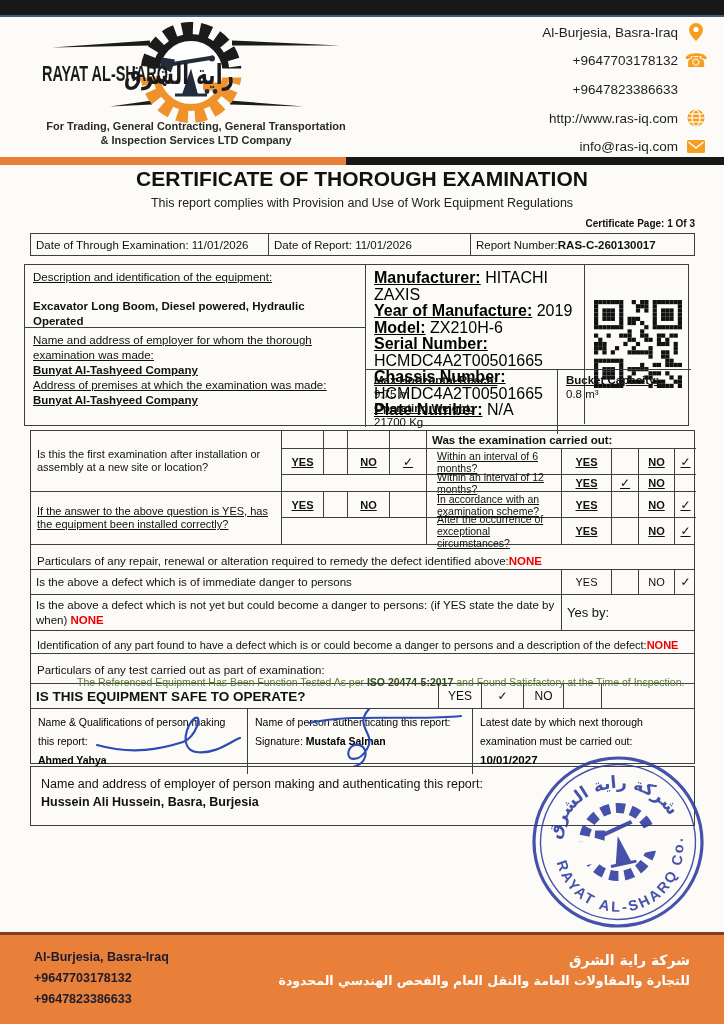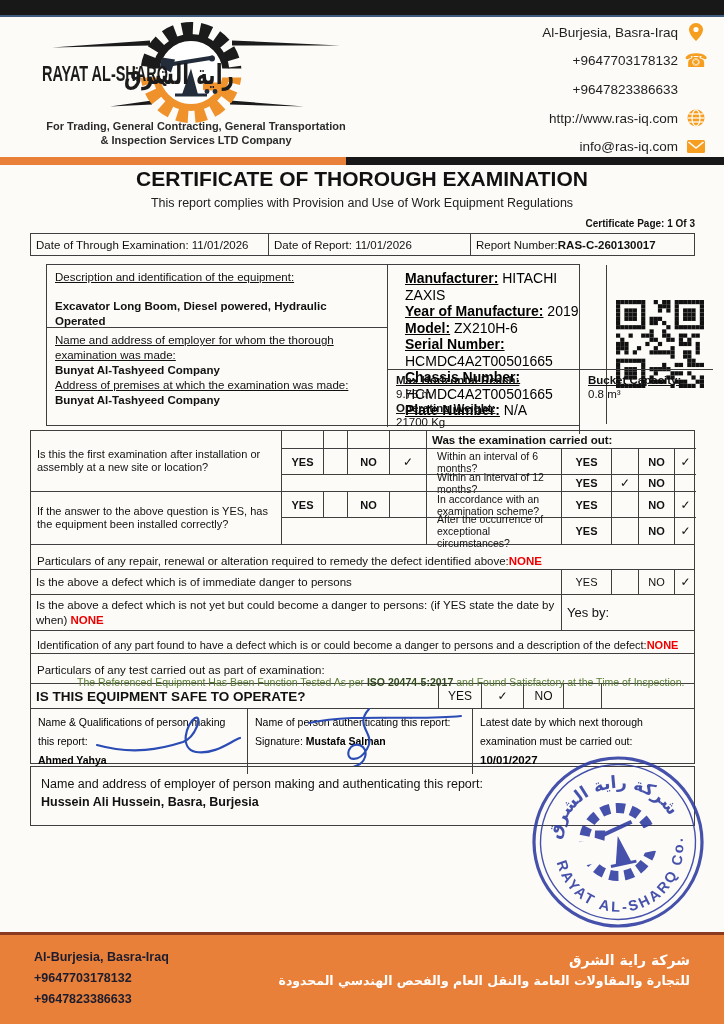--- a/index.html
+++ b/index.html
@@ -28,34 +28,34 @@
   .contact-line.noicon .ic{visibility:hidden;}
   .phone-glyph{color:var(--amber);font-size:19px;font-family:"DejaVu Sans",sans-serif;line-height:1;}
   
   #title{position:absolute;left:0;top:167px;width:724px;text-align:center;font-size:21px;font-weight:bold;color:#111;}
   #subtitle{position:absolute;left:0;top:196px;width:724px;text-align:center;font-size:12.5px;color:#222;}
   #certpage{position:absolute;right:29px;top:218px;font-size:10px;font-weight:600;color:#111;}
   
   .box{border:1px solid var(--bc);}
   .cell{display:flex;align-items:center;padding:1px 5px;font-size:11px;color:#111;}
   .bl{border-left:1px solid var(--bc);}
-  .bt{border-top:1px solid var(--bc);}
+  .bt{border-top:1px solid var(--bc);text-decoration:underline;}
   .ctr{justify-content:center;}
   .bold{font-weight:bold;}
   .ul{text-decoration:underline;}
   .red{color:var(--red);font-weight:bold;}
   
   #dates{position:absolute;left:30px;top:233px;width:665px;height:23px;display:grid;grid-template-columns:237px 202px 224px;}
   #dates .cell{font-size:11.5px;}
   
-  #equip{position:absolute;left:46px;top:264px;width:534px;height:162px;display:grid;grid-template-columns:340px 325px;grid-template-rows:62px 100px;}
+  #equip{position:absolute;left:24px;top:264px;width:665px;height:162px;display:grid;grid-template-columns:340px 325px;grid-template-rows:62px 100px;}
   #equip .pane{padding:5px 8px;font-size:11.5px;line-height:15px;color:#111;}
   #mfr-wrap{grid-area:1/2/3/3;display:grid;grid-template-rows:104px 58px;border-left:1px solid var(--bc);}
   #mfr-top{display:grid;grid-template-columns:218px 107px;}
-  #mfr-list{padding:5px 8px;font-size:14px;line-height:16.5px;margin-left:9px;}
+  #mfr-list{padding:5px 8px;font-size:16px;line-height:16.5px;}
   #qrbox{border-left:1px solid var(--bc);display:flex;align-items:center;justify-content:center;}
   #specs{display:grid;grid-template-columns:191px 134px;border-top:1px solid var(--bc);}
   #specs .pane{line-height:14px;padding-top:3px;}
   
   #certtable{position:absolute;left:30px;top:430px;width:665px;border:1px solid var(--bc);}
   #exam{display:grid;grid-template-columns:250px 42px 24px 42px 37px 135px 50px 27px 36px 22px;grid-template-rows:17px 26px 17px 26px 27px;}
   #exam .q{font-size:11px;line-height:13.5px;padding:2px 6px;}
   #exam .rq{font-size:10.5px;line-height:12px;padding:1px 10px;}
   #exam .yn{font-weight:bold;font-size:11px;}
   .rowgrid{border-top:1px solid var(--bc);display:grid;}

